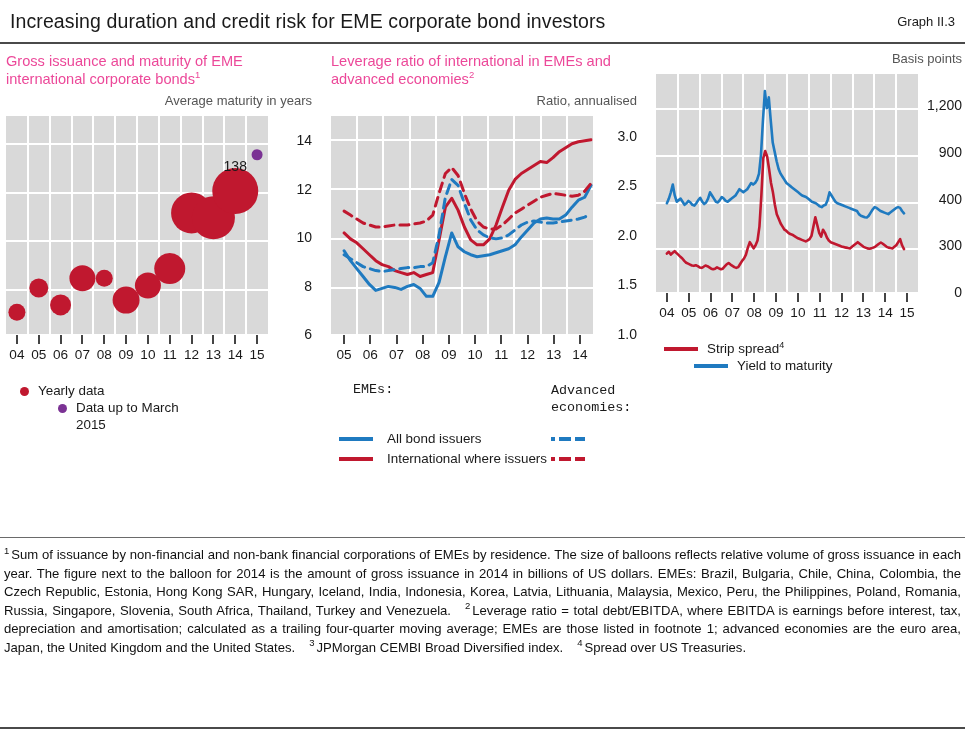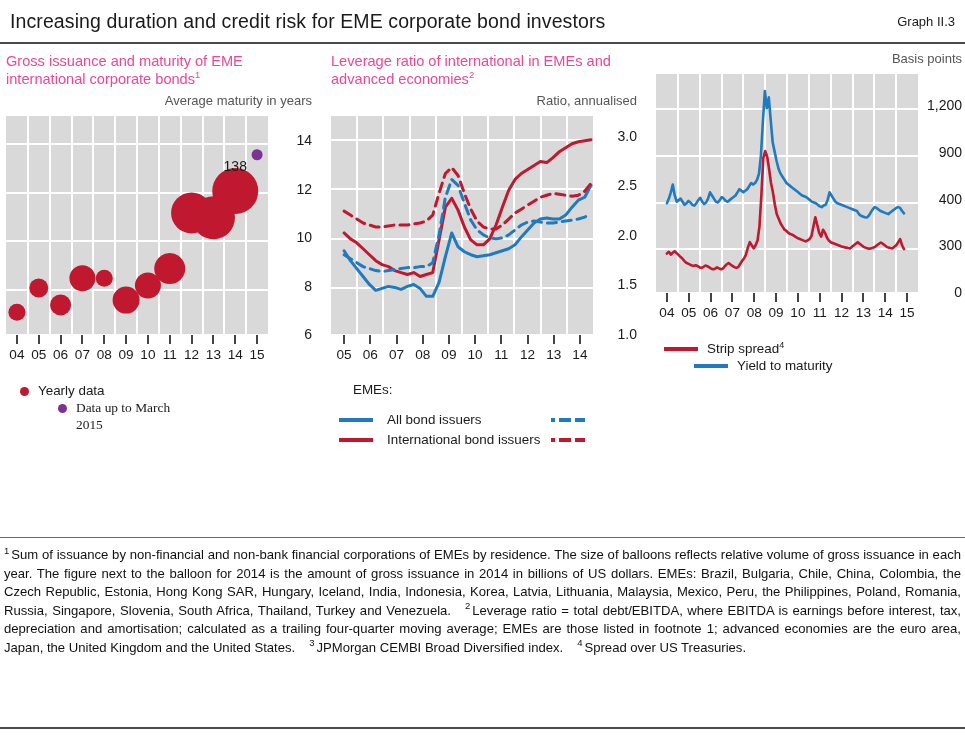--- a/index.html
+++ b/index.html
@@ -75,25 +75,25 @@
   .swatch-line{width:34px;height:4px;flex:none;margin-top:7px;}
   .swatch-dash{
     width:34px;height:4px;flex:none;margin-top:7px;
     background-image:linear-gradient(to right,currentColor 0 4px,transparent 4px 8px,currentColor 8px 20px,transparent 20px 24px,currentColor 24px 34px);
   }
   .lg-text{margin-left:9px;line-height:17px;}
 
   
   .legend1{display:flex;padding-left:14px;}
   .legend1 .col{display:flex;align-items:flex-start;}
-  .legend1 .col2{margin-left:38px;font-family:Liberation Serif, serif;}
+  .legend1 .col2{margin-left:38px;}
 
   
   .legend2{padding-left:8px;}
-  .legend2 .hdrrow{display:flex;justify-content:space-between;}
+  .legend2 .hdrrow{display:flex;justify-content:space-between;font-family:Liberation Mono, monospace;}
   .legend2 .hdr-left{font-size:13.4px;padding-left:14px;}
   .legend2 .hdr-right{font-size:13.4px;line-height:17px;width:96px;}
   .legend2 .item{display:flex;align-items:flex-start;margin-top:3px;}
   .legend2 .item .ln{width:40px;flex:none;}
   .legend2 .item .lbl{flex:1;padding-left:8px;line-height:17px;}
   .legend2 .item .dsh{width:96px;flex:none;}
 
   
   .legend3{display:flex;padding-left:8px;}
   .legend3 .it{display:flex;align-items:flex-start;}
@@ -271,35 +271,36 @@
           <svg class="series" width="262" height="266">
             <path d="M13.10 138.76 L19.43 148.67 L25.76 156.60 L32.09 164.53 L38.42 172.45 L44.75 178.40 L51.08 176.42 L57.42 174.44 L63.75 175.43 L70.08 177.41 L76.41 174.44 L82.74 172.45 L89.07 176.42 L95.40 184.35 L101.73 184.35 L108.06 170.47 L114.39 144.71 L120.72 120.93 L127.05 134.80 L133.38 139.75 L139.72 142.73 L146.05 144.71 L152.38 143.72 L158.71 142.73 L165.04 140.75 L171.37 138.76 L177.70 136.78 L184.03 132.82 L190.36 124.89 L196.69 117.95 L203.02 111.02 L209.35 107.05 L215.68 106.06 L222.02 107.05 L228.35 107.05 L234.68 103.09 L241.01 95.16 L247.34 88.23 L253.67 85.25 L260.00 73.36" fill="none" stroke="#1F7AC0" stroke-width="3" stroke-linejoin="round" stroke-linecap="round"></path>
             <path d="M13.10 120.93 L19.43 126.87 L25.76 130.84 L32.09 136.78 L38.42 142.73 L44.75 148.67 L51.08 152.64 L57.42 154.62 L63.75 158.58 L70.08 160.56 L76.41 162.55 L82.74 160.56 L89.07 164.53 L95.40 162.55 L101.73 160.56 L108.06 127.86 L114.39 95.16 L120.72 86.25 L127.05 98.14 L133.38 114.98 L139.72 127.86 L146.05 132.82 L152.38 132.82 L158.71 126.87 L165.04 113.00 L171.37 95.16 L177.70 78.32 L184.03 67.42 L190.36 61.47 L196.69 57.51 L203.02 53.55 L209.35 49.58 L215.68 50.57 L222.02 45.62 L228.35 39.67 L234.68 35.71 L241.01 31.75 L247.34 29.76 L253.67 28.77 L260.00 27.78" fill="none" stroke="#C0182F" stroke-width="3" stroke-linejoin="round" stroke-linecap="round"></path>
             <path d="M13.10 142.73 L19.43 146.69 L25.76 150.65 L32.09 154.62 L38.42 156.60 L44.75 158.58 L51.08 159.57 L57.42 158.58 L63.75 157.59 L70.08 156.60 L76.41 155.61 L82.74 155.61 L89.07 154.62 L95.40 154.62 L101.73 150.65 L108.06 122.91 L114.39 85.25 L120.72 67.42 L127.05 73.36 L133.38 91.20 L139.72 108.05 L146.05 117.95 L152.38 122.91 L158.71 125.88 L165.04 126.87 L171.37 125.88 L177.70 122.91 L184.03 117.95 L190.36 113.00 L196.69 110.03 L203.02 109.04 L209.35 110.03 L215.68 111.02 L222.02 111.02 L228.35 110.03 L234.68 109.04 L241.01 108.05 L247.34 107.05 L253.67 105.07 L260.00 102.10" fill="none" stroke="#1F7AC0" stroke-width="3" stroke-linejoin="round" stroke-linecap="round" stroke-dasharray="9 6"></path>
             <path d="M13.10 99.13 L19.43 103.09 L25.76 107.05 L32.09 111.02 L38.42 113.00 L44.75 114.98 L51.08 114.98 L57.42 113.99 L63.75 113.00 L70.08 113.00 L76.41 113.00 L82.74 112.01 L89.07 111.02 L95.40 109.04 L101.73 103.09 L108.06 81.29 L114.39 61.47 L120.72 55.53 L127.05 63.45 L133.38 81.29 L139.72 97.15 L146.05 109.04 L152.38 114.98 L158.71 116.96 L165.04 116.96 L171.37 113.00 L177.70 107.05 L184.03 101.11 L190.36 97.15 L196.69 93.18 L203.02 89.22 L209.35 85.25 L215.68 83.27 L222.02 81.29 L228.35 82.28 L234.68 83.27 L241.01 84.26 L247.34 83.27 L253.67 79.31 L260.00 71.38" fill="none" stroke="#C0182F" stroke-width="3" stroke-linejoin="round" stroke-linecap="round" stroke-dasharray="9 6"></path>
           </svg>
         </div>
       <div class="legend legend2">
         <div class="hdrrow">
           <span class="hdr-left">EMEs:</span>
+          <span class="hdr-right">Advanced economies:</span>
         </div>
         <div class="item" style="margin-top:14px">
           <span class="ln">
               <span class="swatch-line" id="p2l1" style="display: block; background: rgb(31, 122, 192);"></span>
             </span>
           <span class="lbl">All bond issuers</span>
           <span class="dsh">
               <span class="swatch-dash" id="p2d1" style="display: block; color: rgb(31, 122, 192);"></span>
             </span>
         </div>
         <div class="item">
           <span class="ln">
               <span class="swatch-line" id="p2l2" style="display: block; background: rgb(192, 24, 47);"></span>
             </span>
-          <span class="lbl">International bond issuers</span>
+          <span class="lbl">International where issuers</span>
           <span class="dsh">
               <span class="swatch-dash" id="p2d2" style="display: block; color: rgb(192, 24, 47);"></span>
             </span>
         </div>
       </div>
     </div>
 
     <div class="panel p3">
       <div class="unit">Basis points</div>
       <div class="plot" id="plot3">

